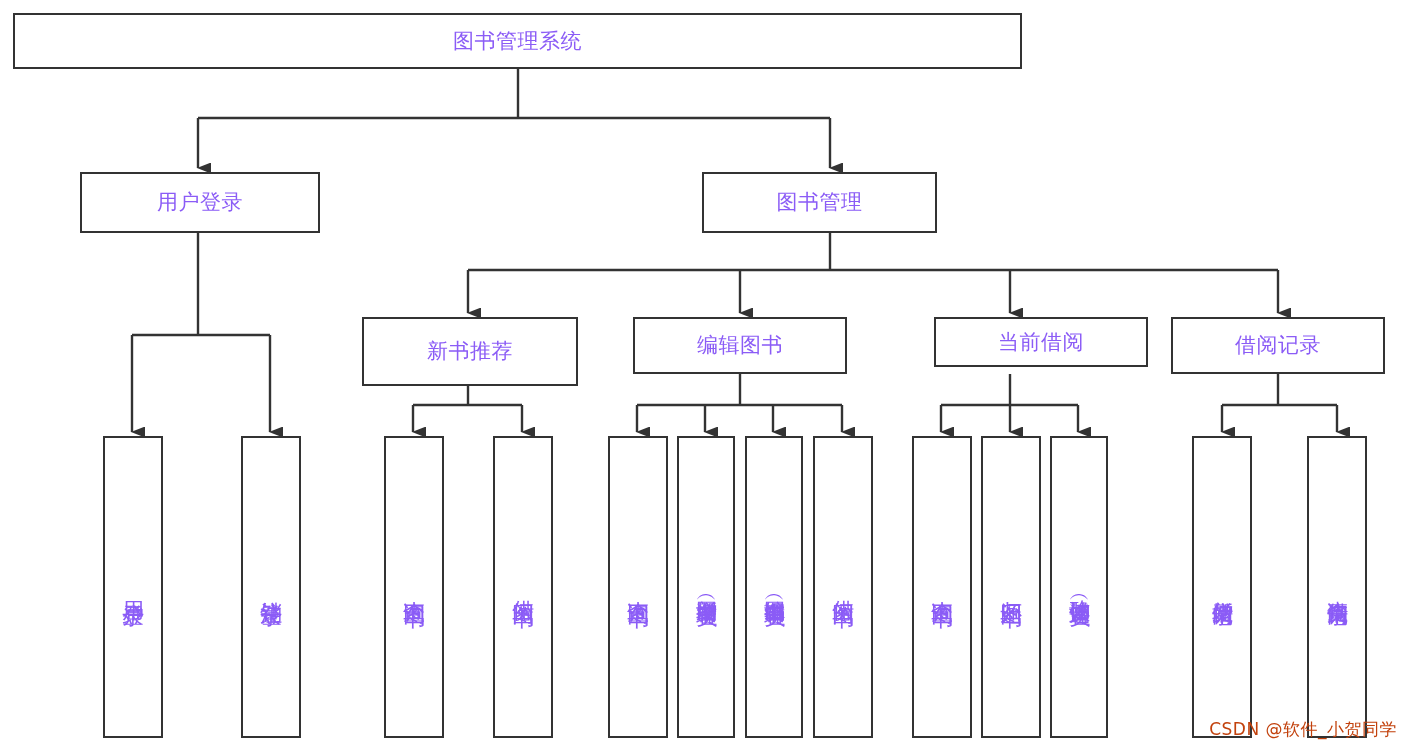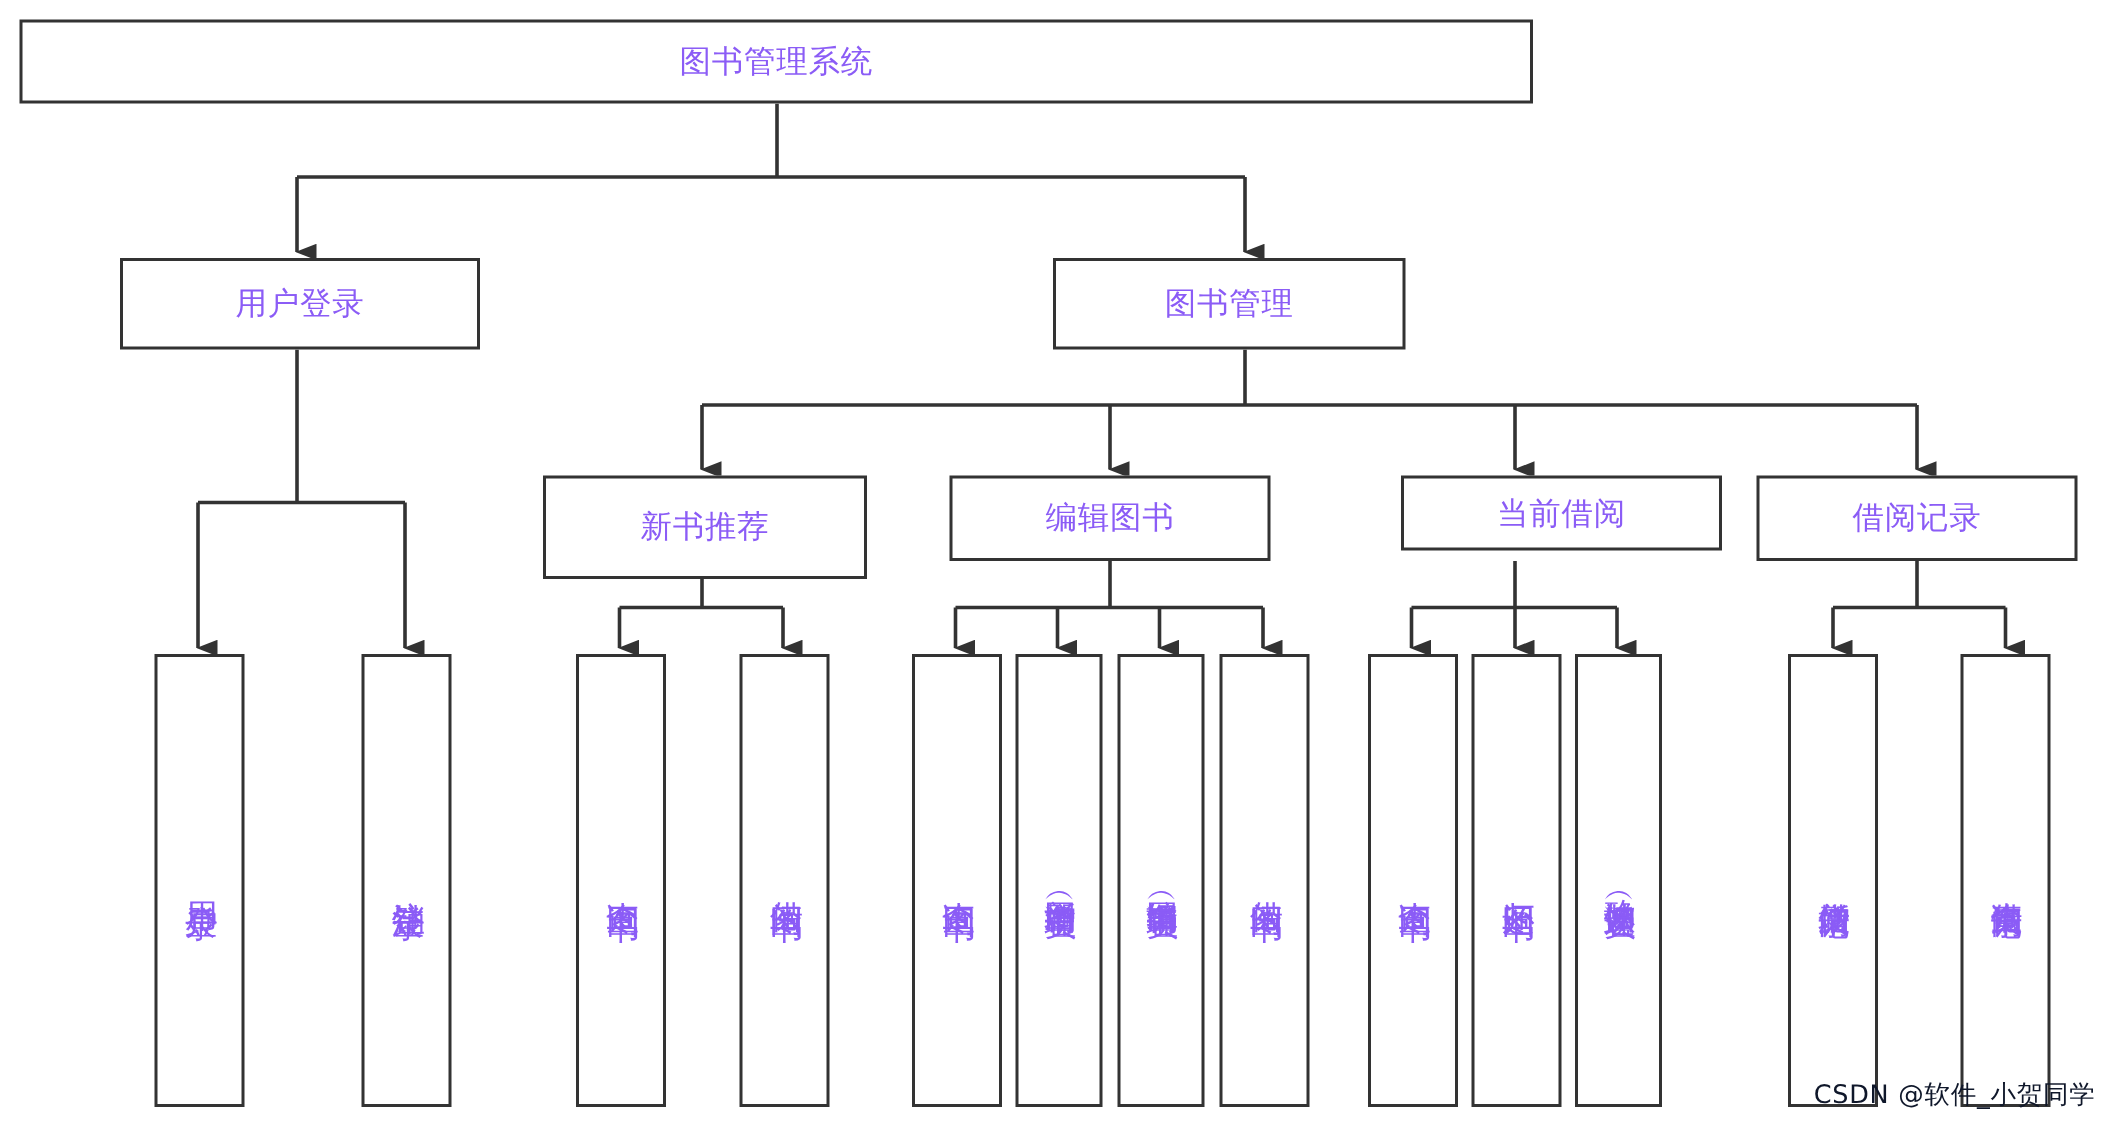--- a/index.html
+++ b/index.html
@@ -63,21 +63,21 @@
   }
   .node.vert.tall .label {
     font-size: 21px;
     letter-spacing: 1px;
   }
   #watermark {
     position: absolute;
     right: 8px;
     bottom: 6px;
     font-size: 17px;
-    color: #0f172a;
+    color: #c2410c;
     letter-spacing: 0.5px;
     z-index: 5;
     white-space: nowrap;
     font-family: "DejaVu Sans", "Liberation Sans", sans-serif;
   }
 </style>
 </head>
 <body>
 
 <div id="diagram-root">

